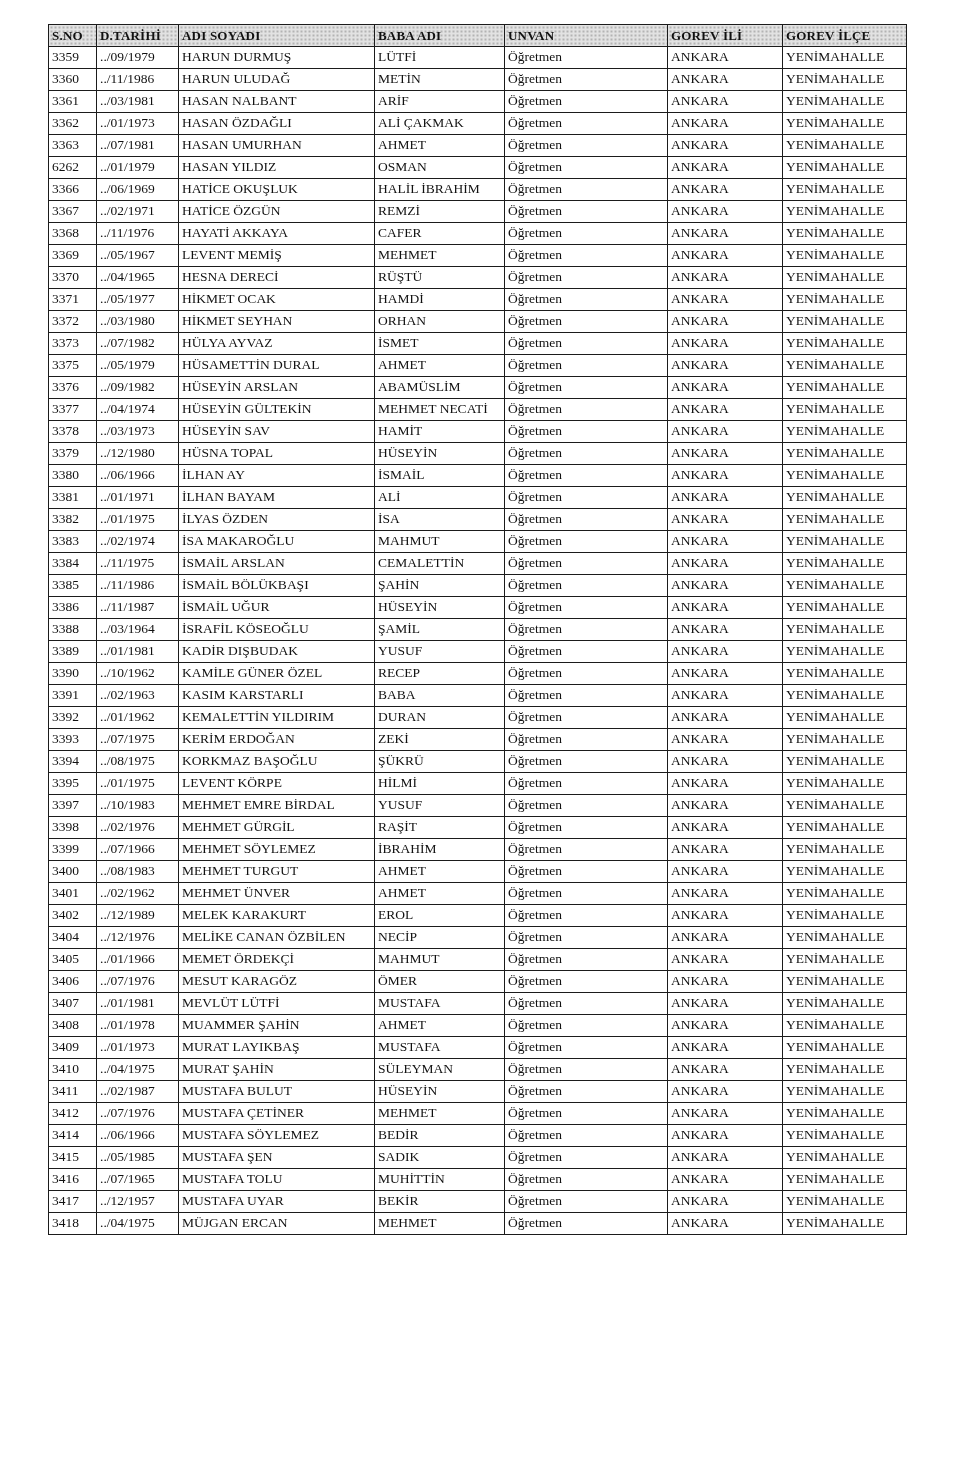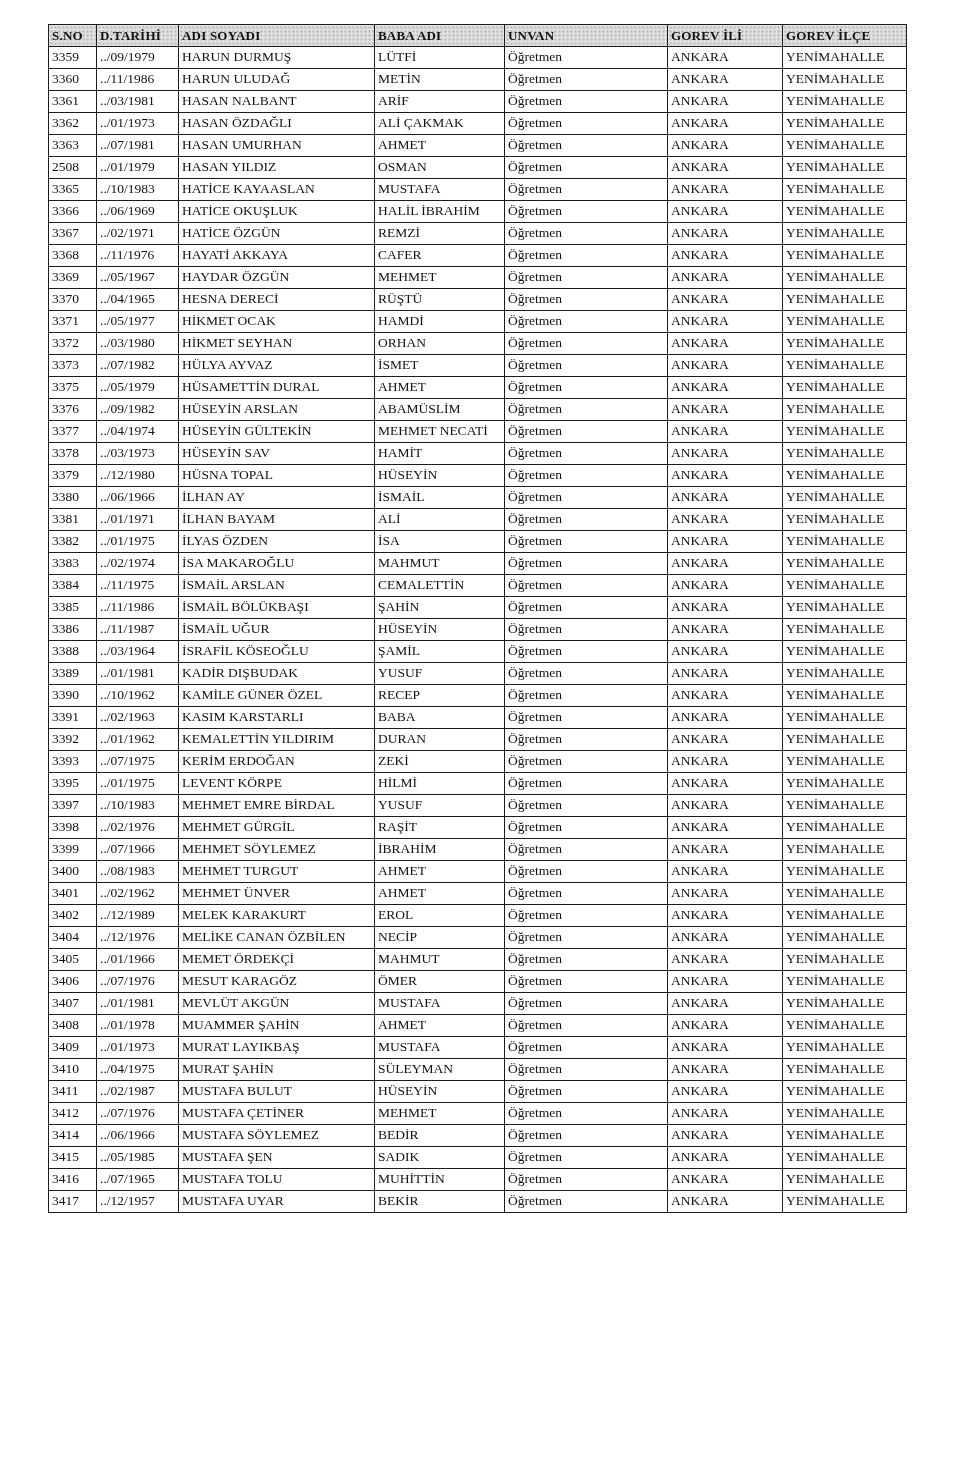--- a/index.html
+++ b/index.html
@@ -115,33 +115,24 @@
         <tr>
           <td>3363</td>
           <td>../07/1981</td>
           <td>HASAN UMURHAN</td>
           <td>AHMET</td>
           <td>Öğretmen</td>
           <td>ANKARA</td>
           <td>YENİMAHALLE</td>
         </tr>
         <tr>
-          <td>2508</td>
+          <td>6262</td>
           <td>../01/1979</td>
           <td>HASAN YILDIZ</td>
           <td>OSMAN</td>
-          <td>Öğretmen</td>
-          <td>ANKARA</td>
-          <td>YENİMAHALLE</td>
-        </tr>
-        <tr>
-          <td>3365</td>
-          <td>../10/1983</td>
-          <td>HATİCE KAYAASLAN</td>
-          <td>MUSTAFA</td>
           <td>Öğretmen</td>
           <td>ANKARA</td>
           <td>YENİMAHALLE</td>
         </tr>
         <tr>
           <td>3366</td>
           <td>../06/1969</td>
           <td>HATİCE OKUŞLUK</td>
           <td>HALİL İBRAHİM</td>
           <td>Öğretmen</td>
@@ -162,21 +153,21 @@
           <td>../11/1976</td>
           <td>HAYATİ AKKAYA</td>
           <td>CAFER</td>
           <td>Öğretmen</td>
           <td>ANKARA</td>
           <td>YENİMAHALLE</td>
         </tr>
         <tr>
           <td>3369</td>
           <td>../05/1967</td>
-          <td>HAYDAR ÖZGÜN</td>
+          <td>LEVENT MEMİŞ</td>
           <td>MEHMET</td>
           <td>Öğretmen</td>
           <td>ANKARA</td>
           <td>YENİMAHALLE</td>
         </tr>
         <tr>
           <td>3370</td>
           <td>../04/1965</td>
           <td>HESNA DERECİ</td>
           <td>RÜŞTÜ</td>
@@ -367,20 +358,29 @@
         <tr>
           <td>3393</td>
           <td>../07/1975</td>
           <td>KERİM ERDOĞAN</td>
           <td>ZEKİ</td>
           <td>Öğretmen</td>
           <td>ANKARA</td>
           <td>YENİMAHALLE</td>
         </tr>
         <tr>
+          <td>3394</td>
+          <td>../08/1975</td>
+          <td>KORKMAZ BAŞOĞLU</td>
+          <td>ŞÜKRÜ</td>
+          <td>Öğretmen</td>
+          <td>ANKARA</td>
+          <td>YENİMAHALLE</td>
+        </tr>
+        <tr>
           <td>3395</td>
           <td>../01/1975</td>
           <td>LEVENT KÖRPE</td>
           <td>HİLMİ</td>
           <td>Öğretmen</td>
           <td>ANKARA</td>
           <td>YENİMAHALLE</td>
         </tr>
         <tr>
           <td>3397</td>
@@ -459,21 +459,21 @@
           <td>../07/1976</td>
           <td>MESUT KARAGÖZ</td>
           <td>ÖMER</td>
           <td>Öğretmen</td>
           <td>ANKARA</td>
           <td>YENİMAHALLE</td>
         </tr>
         <tr>
           <td>3407</td>
           <td>../01/1981</td>
-          <td>MEVLÜT AKGÜN</td>
+          <td>MEVLÜT LÜTFİ</td>
           <td>MUSTAFA</td>
           <td>Öğretmen</td>
           <td>ANKARA</td>
           <td>YENİMAHALLE</td>
         </tr>
         <tr>
           <td>3408</td>
           <td>../01/1978</td>
           <td>MUAMMER ŞAHİN</td>
           <td>AHMET</td>
@@ -542,19 +542,28 @@
           <td>MUHİTTİN</td>
           <td>Öğretmen</td>
           <td>ANKARA</td>
           <td>YENİMAHALLE</td>
         </tr>
         <tr>
           <td>3417</td>
           <td>../12/1957</td>
           <td>MUSTAFA UYAR</td>
           <td>BEKİR</td>
+          <td>Öğretmen</td>
+          <td>ANKARA</td>
+          <td>YENİMAHALLE</td>
+        </tr>
+        <tr>
+          <td>3418</td>
+          <td>../04/1975</td>
+          <td>MÜJGAN ERCAN</td>
+          <td>MEHMET</td>
           <td>Öğretmen</td>
           <td>ANKARA</td>
           <td>YENİMAHALLE</td>
         </tr>
       </tbody>
   </table>
 </div>
 
 </body></html>

